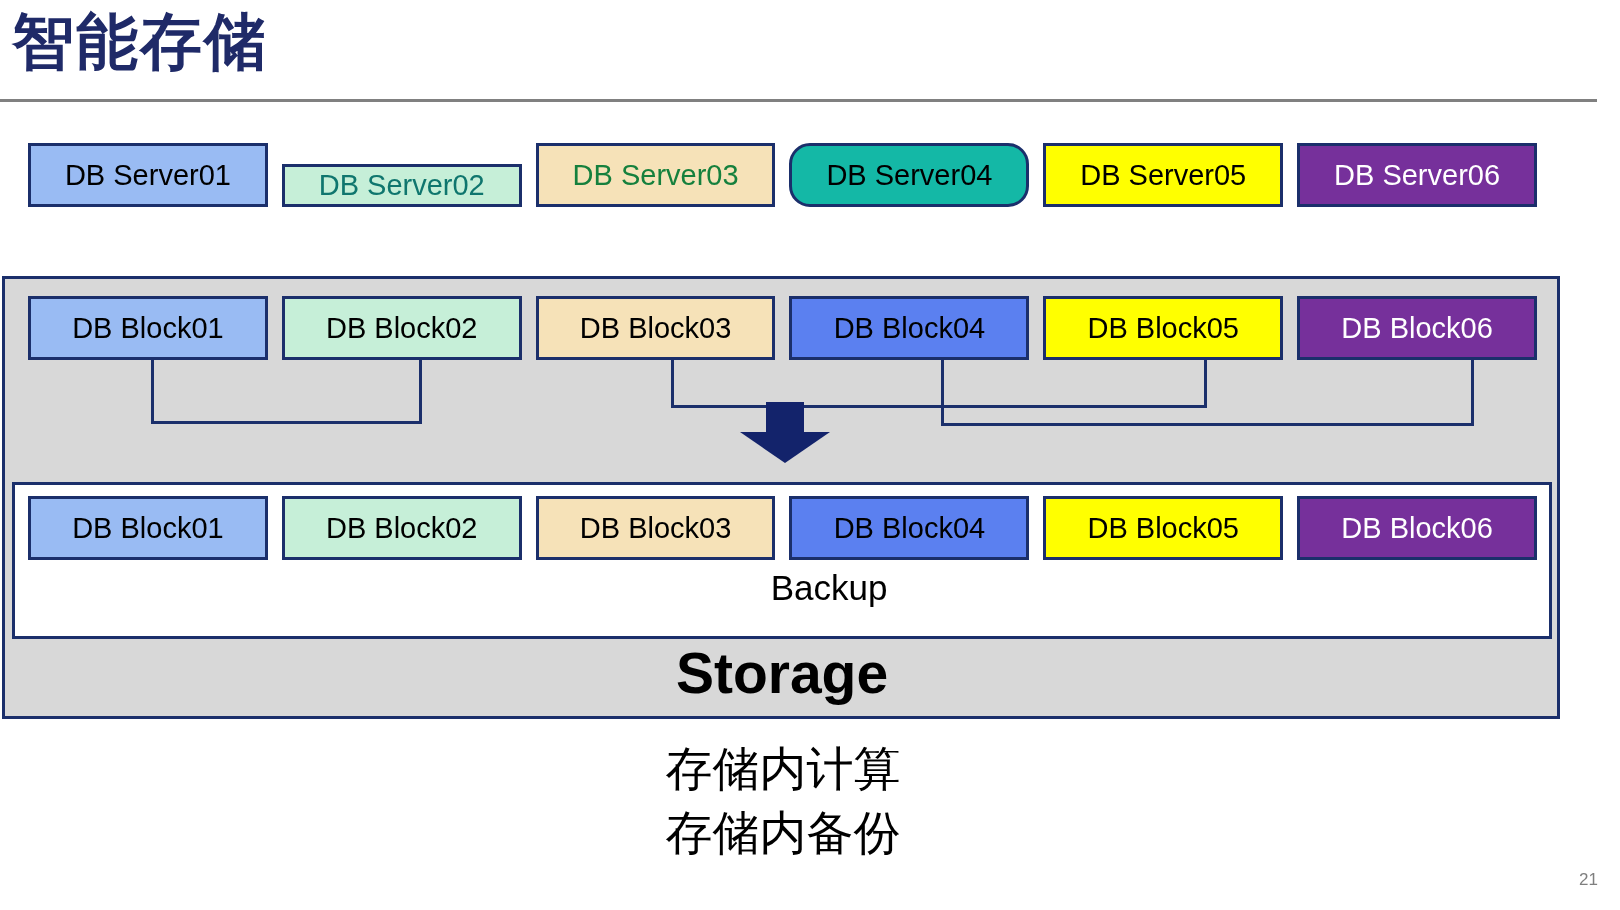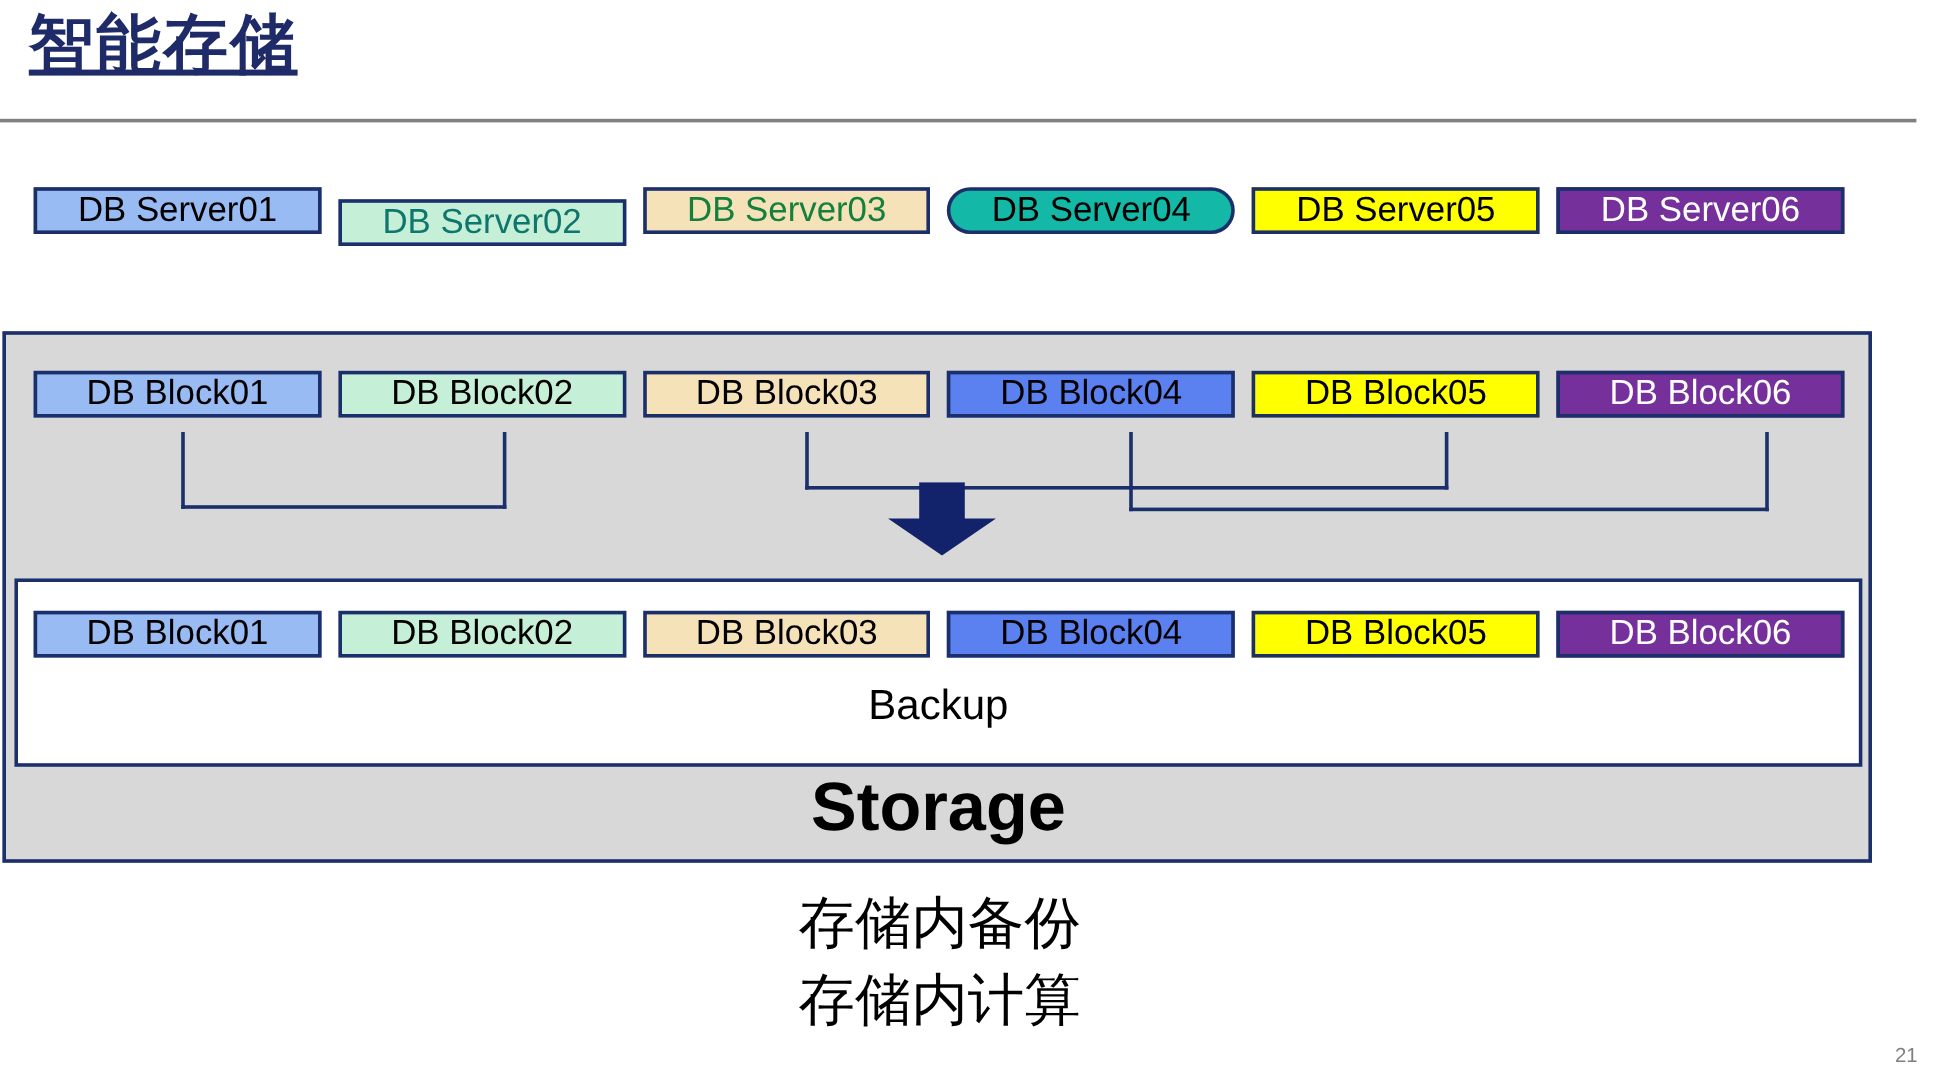--- a/index.html
+++ b/index.html
@@ -4,33 +4,32 @@
 <style>
   html,body{margin:0;padding:0;background:#ffffff;}
   .slide{
     position:relative;
     width:1620px;height:910px;
     background:#ffffff;
     overflow:hidden;
     font-family:"Liberation Sans","DejaVu Sans",sans-serif;
   }
   .title{
-    position:absolute;left:24px;top:2px;margin:0;
-    font-size:54px;font-weight:bold;line-height:1.3;
+    position:absolute;left:12px;top:2px;margin:0;
+    font-size:62px;font-weight:bold;line-height:1.3;
     color:var(--title-color,#1F2A68);
     letter-spacing:2px;
-    text-decoration:underline;
   }
   .rule{
     position:absolute;left:0;top:99px;width:1597px;height:3px;
     background:var(--rule,#808080);
   }
   .row{
     position:absolute;left:28px;width:1509px;height:64px;
-    display:flex;gap:14px;align-items:center;
+    display:flex;gap:14px;
   }
   .row-servers{top:143px;}
   .row-blocks-top{top:296px;}
   .row-blocks-backup{top:496px;}
   .box{
     flex:1;box-sizing:border-box;
     border:3px solid var(--navy,#1B2F6B);
     display:flex;align-items:center;justify-content:center;
     font-size:29px;color:#000;
     white-space:nowrap;
@@ -43,21 +42,21 @@
   }
   .backup-box{
     position:absolute;left:12px;top:482px;width:1540px;height:157px;
     box-sizing:border-box;
     background:#ffffff;
     border:3px solid var(--navy,#1B2F6B);
   }
   .line{position:absolute;background:var(--navy,#1B2F6B);}
   .backup-label{
     position:absolute;left:0;top:568px;width:1564px;
-    text-align:center;font-size:35px;color:#000;
+    text-align:center;font-size:35px;color:#000;padding-left:47px;
   }
   .storage-label{
     position:absolute;left:0;top:640px;width:1564px;
     text-align:center;font-size:57px;font-weight:bold;color:#000;
   }
   .arrow-stem{
     position:absolute;left:766px;top:402px;width:38px;height:31px;
     background:var(--arrow,#13236B);
   }
   .arrow-head{
@@ -126,19 +125,19 @@
     <div class="box" style="background: rgb(246, 226, 184); color: rgb(0, 0, 0);">DB Block03</div>
     <div class="box" style="background: rgb(91, 128, 240); color: rgb(0, 0, 0);">DB Block04</div>
     <div class="box" style="background: rgb(255, 255, 0); color: rgb(0, 0, 0);">DB Block05</div>
     <div class="box" style="background: rgb(118, 48, 155); color: rgb(255, 255, 255);">DB Block06</div>
   </div>
 
   <div class="backup-label">Backup</div>
   <div class="storage-label">Storage</div>
 
   <div class="caption">
+    <div>存储内计算</div>
     <div>存储内备份</div>
-    <div>存储内计算</div>
   </div>
 
   <div class="page-number">21</div>
 
 </div>
 
 </body></html>

